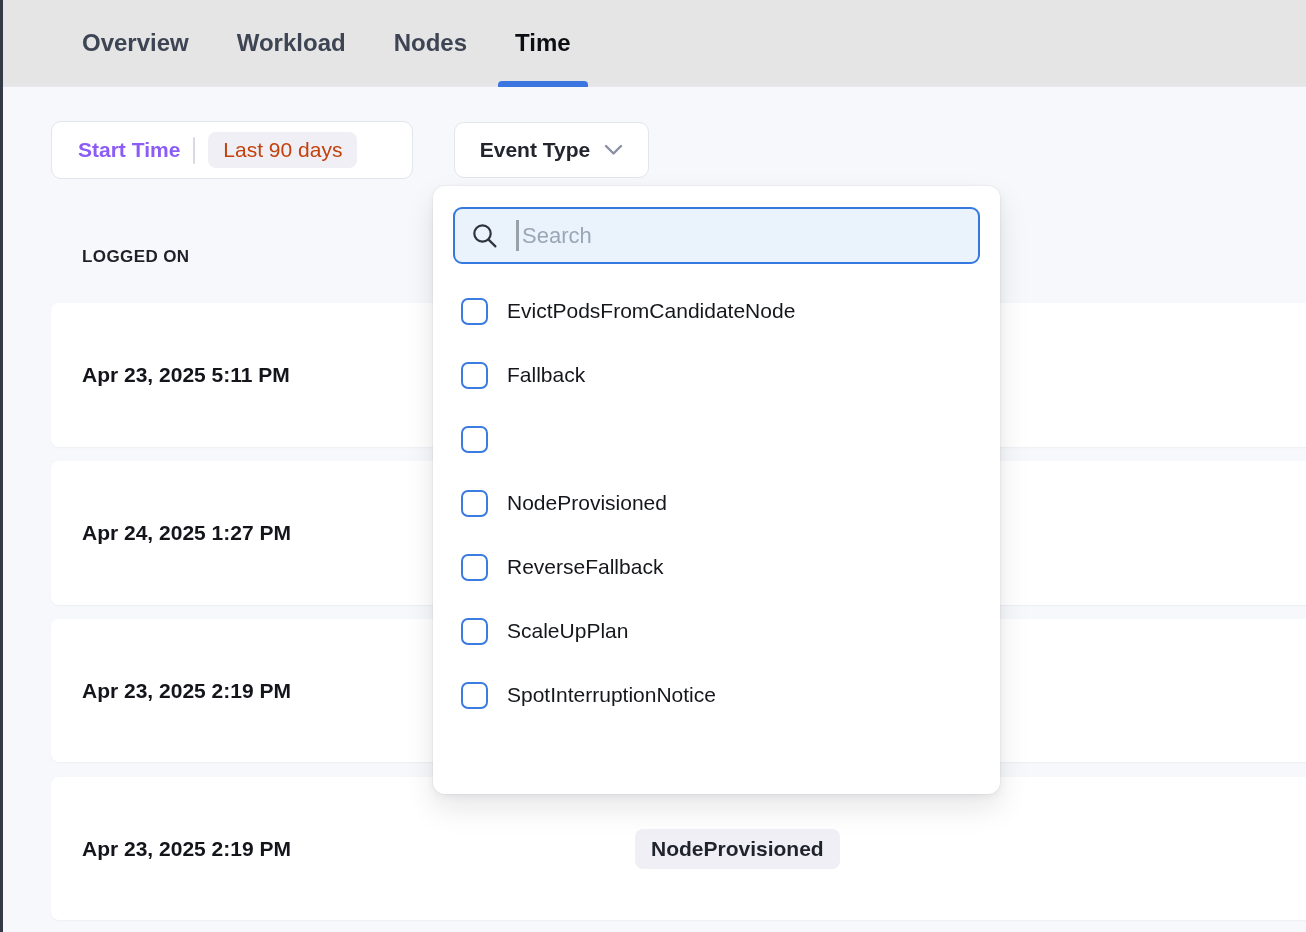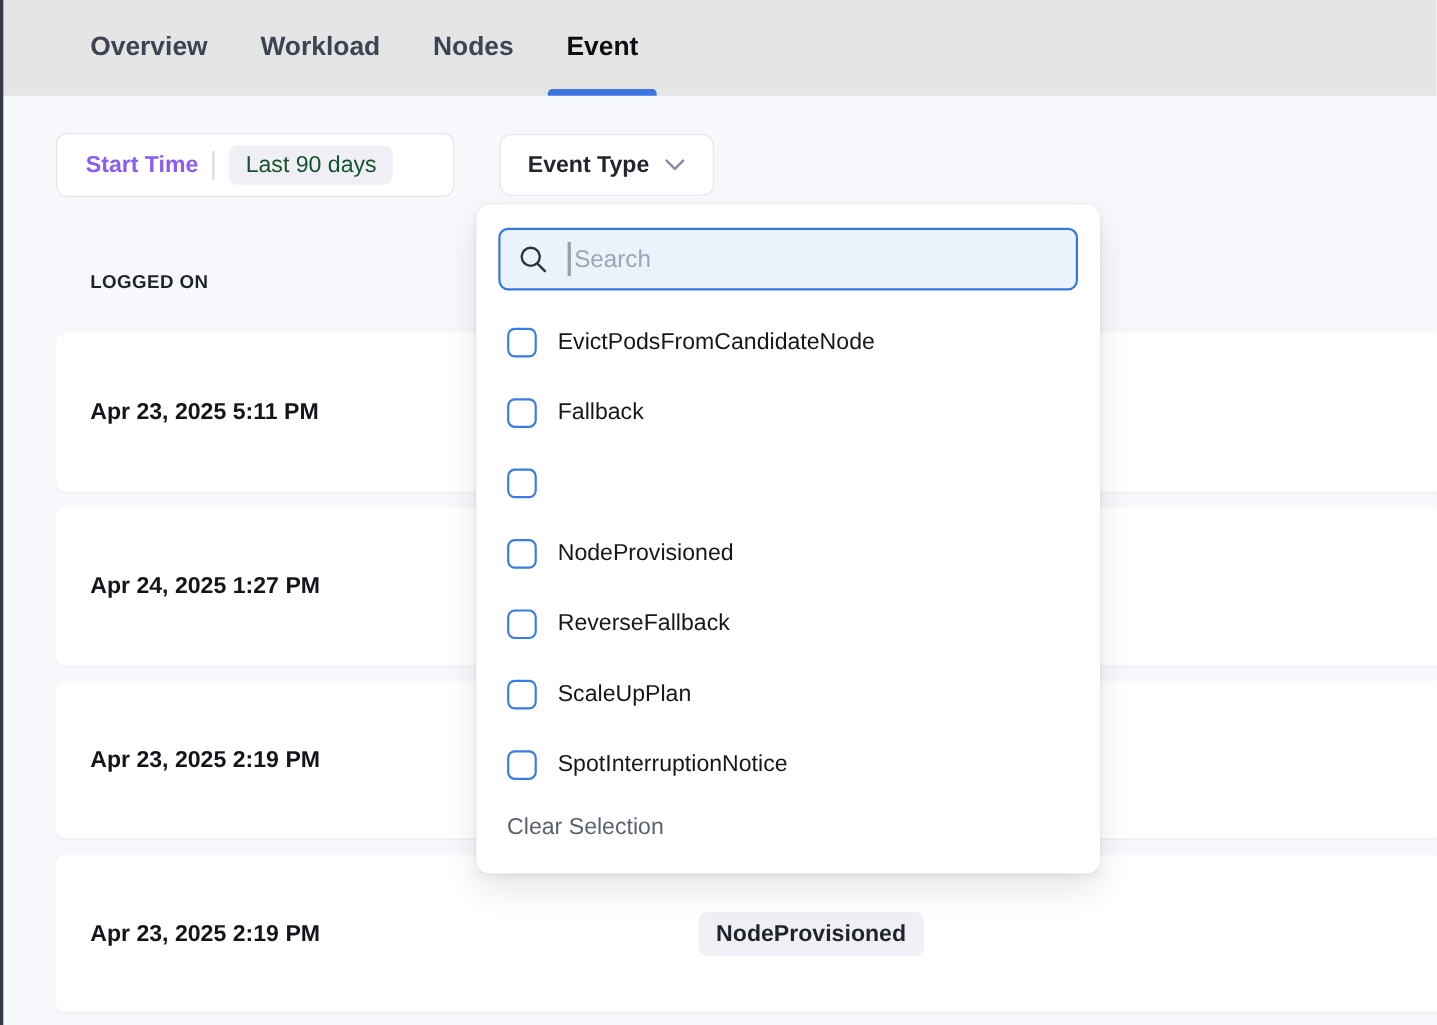--- a/index.html
+++ b/index.html
@@ -41,21 +41,21 @@
   .filter-start-time {
     position: absolute; left: 51px; top: 121px; width: 362px; height: 58px;
     background: #ffffff; border: 1px solid #e3e5ec; border-radius: 10px;
     display: flex; align-items: center; padding: 0 18px 0 26px; gap: 13px;
     cursor: pointer; z-index: 4;
   }
   .filter-start-time .label { font-size: 21px; font-weight: 700; color: #8b5cf6; white-space: nowrap; }
   .filter-divider { width: 2px; height: 27px; background: #d9dbe3; border-radius: 1px; }
   .filter-pill {
     background: #efeff5; border-radius: 8px; padding: 6px 15px;
-    font-size: 21px; font-weight: 500; color: #14532d; white-space: nowrap;
+    font-size: 21px; font-weight: 500; color: #c2410c; white-space: nowrap;
   }
   .filter-event-type {
     position: absolute; left: 454px; top: 122px; width: 195px; height: 56px;
     background: #ffffff; border: 1px solid #e3e5ec; border-radius: 10px;
     display: flex; align-items: center; justify-content: center; gap: 14px;
     cursor: pointer; z-index: 4;
   }
   .filter-event-type .label { font-size: 21px; font-weight: 600; color: #22252d; white-space: nowrap; }
 
   
@@ -124,21 +124,21 @@
   <div class="tab">
     <span>Overview</span>
   </div>
   <div class="tab">
     <span>Workload</span>
   </div>
   <div class="tab">
     <span>Nodes</span>
   </div>
   <div class="tab active">
-    <span>Event</span>
+    <span>Time</span>
     <div class="tab-indicator"></div>
   </div>
 </div>
 
 <div class="filter-start-time">
   <span class="label">Start Time</span>
   <span class="filter-divider"></span>
   <span class="filter-pill">Last 90 days</span>
 </div>
 
@@ -205,14 +205,13 @@
     <div class="option-item">
       <span class="checkbox"></span>
       <span class="option-label">ScaleUpPlan</span>
     </div>
     <div class="option-item">
       <span class="checkbox"></span>
       <span class="option-label">SpotInterruptionNotice</span>
     </div>
   </div>
 
-  <div class="clear-selection">Clear Selection</div>
 </div>
 
 </body></html>

